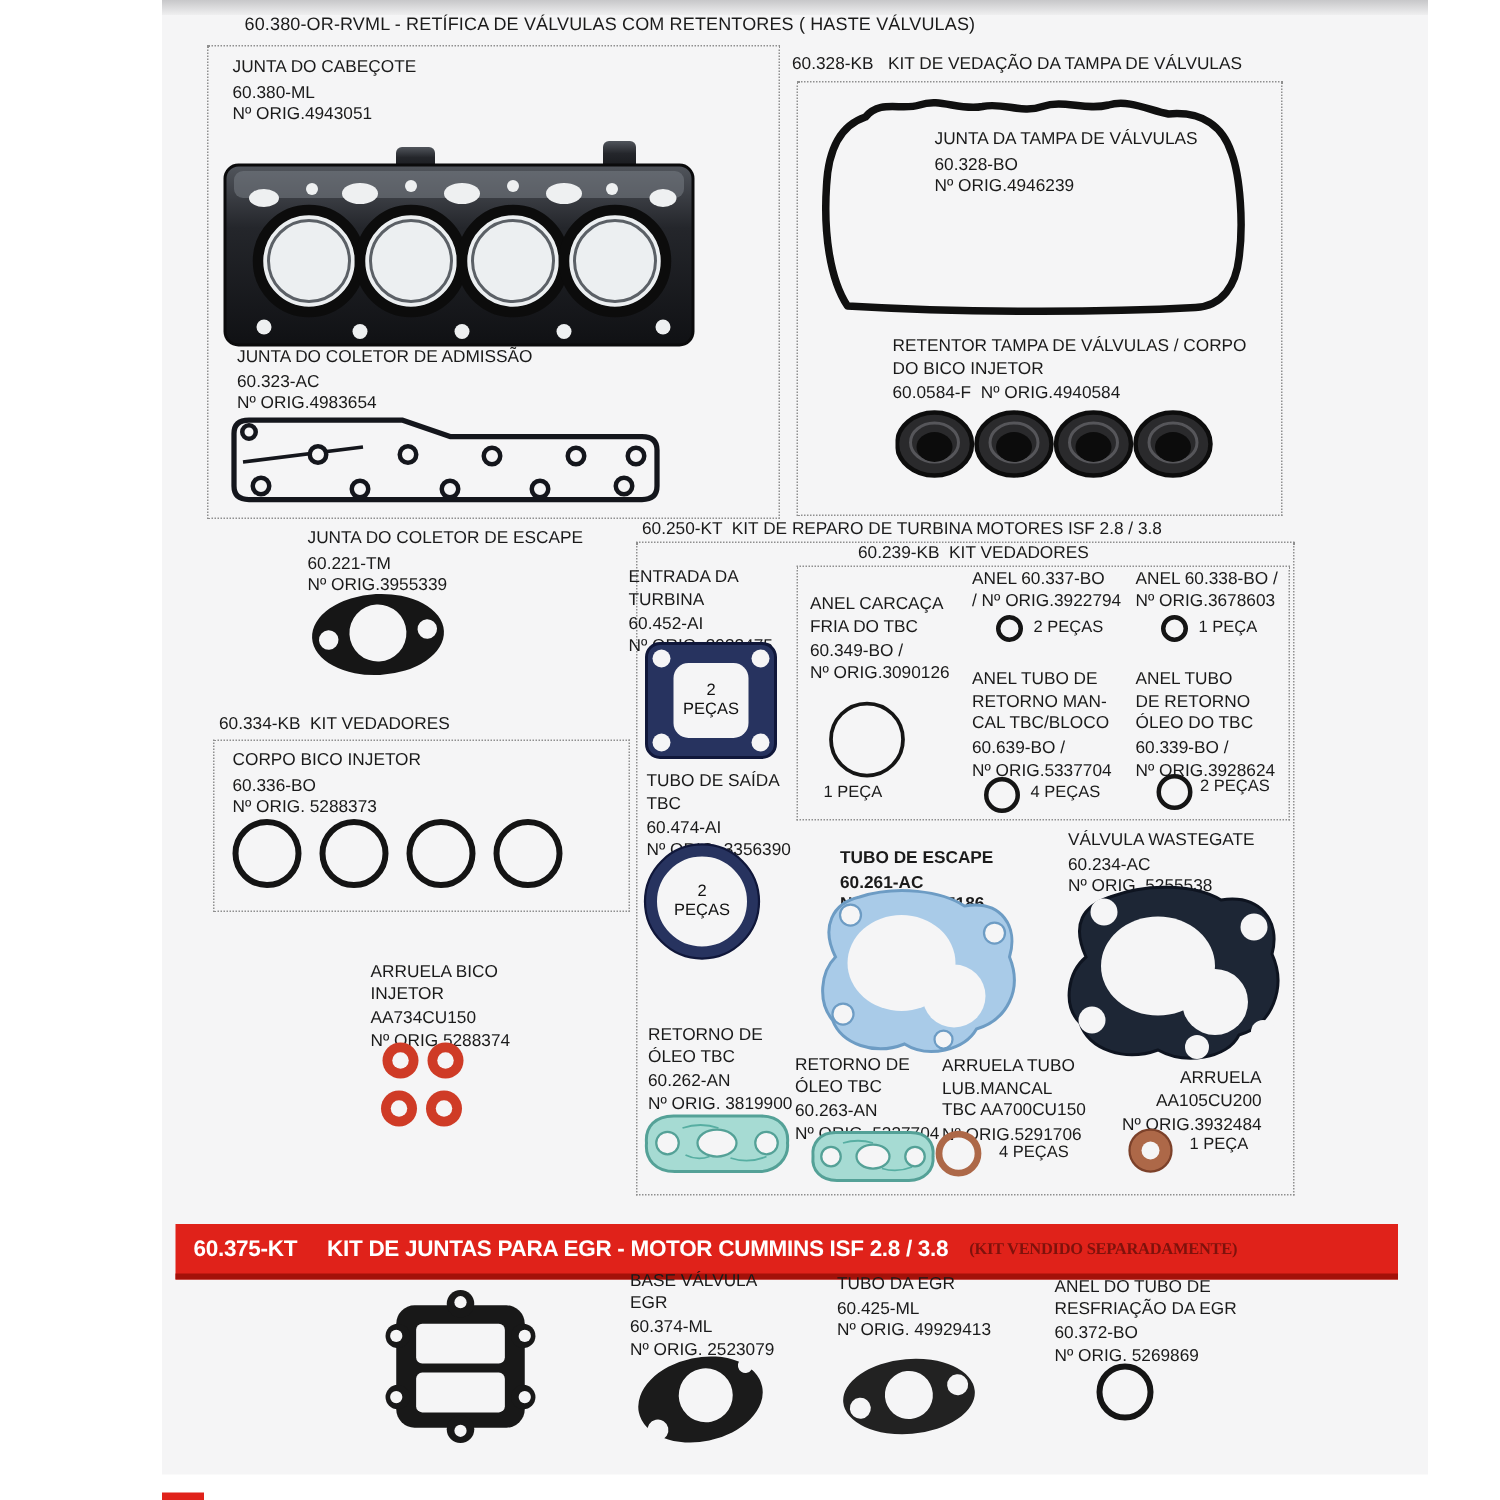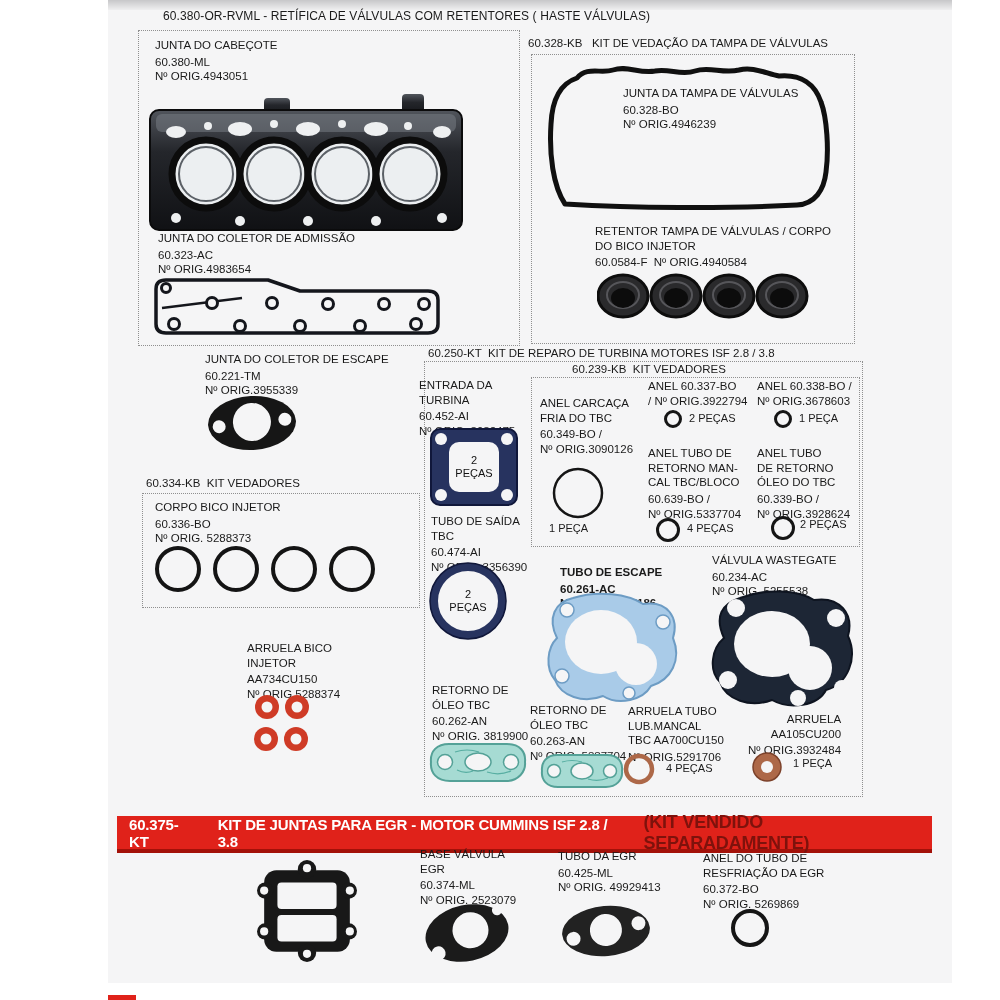--- a/index.html
+++ b/index.html
@@ -19,21 +19,21 @@
   .hdr{white-space:pre-wrap;font-size:11.5px;line-height:1.2;color:var(--ink);}
   .toptitle{white-space:pre-wrap;font-size:12px;line-height:1.2;color:var(--ink);letter-spacing:.1px;}
   .dotbox{position:absolute;border:1px dotted #8f8f8f;background:transparent;}
   .qty{position:absolute;font-size:11px;line-height:1.2;text-align:center;white-space:pre-wrap;color:var(--ink);}
   .overlayqty{position:absolute;inset:0;display:flex;align-items:center;justify-content:center;
               font-size:11px;line-height:1.15;text-align:center;white-space:pre-wrap;color:#111;}
   .banner{position:absolute;left:117px;top:805px;width:815px;height:33px;background:var(--banner-red);
           border-bottom:4px solid var(--banner-shadow);display:flex;align-items:center;margin-top:11px;}
   .banner .code{font-size:15px;font-weight:bold;color:#fff;margin-left:12px;letter-spacing:-.2px;}
   .banner .title{font-size:15px;font-weight:bold;color:#fff;margin-left:20px;letter-spacing:-.2px;}
-  .banner .note{font-size:18px;font-weight:bold;color:var(--banner-note);margin-left:14px;letter-spacing:-.2px;}
+  .banner .note{font-size:11px;font-weight:bold;color:var(--banner-note);margin-left:14px;letter-spacing:-.2px;font-family:Liberation Serif, serif;}
   .pagemark{position:absolute;left:108px;top:995px;width:28px;height:5px;background:var(--banner-red);}
   svg{display:block;}
 </style>
 </head>
 <body>
 
 <div class="page">
   <div class="sheet"></div>
   <div class="topstrip"></div>
 

